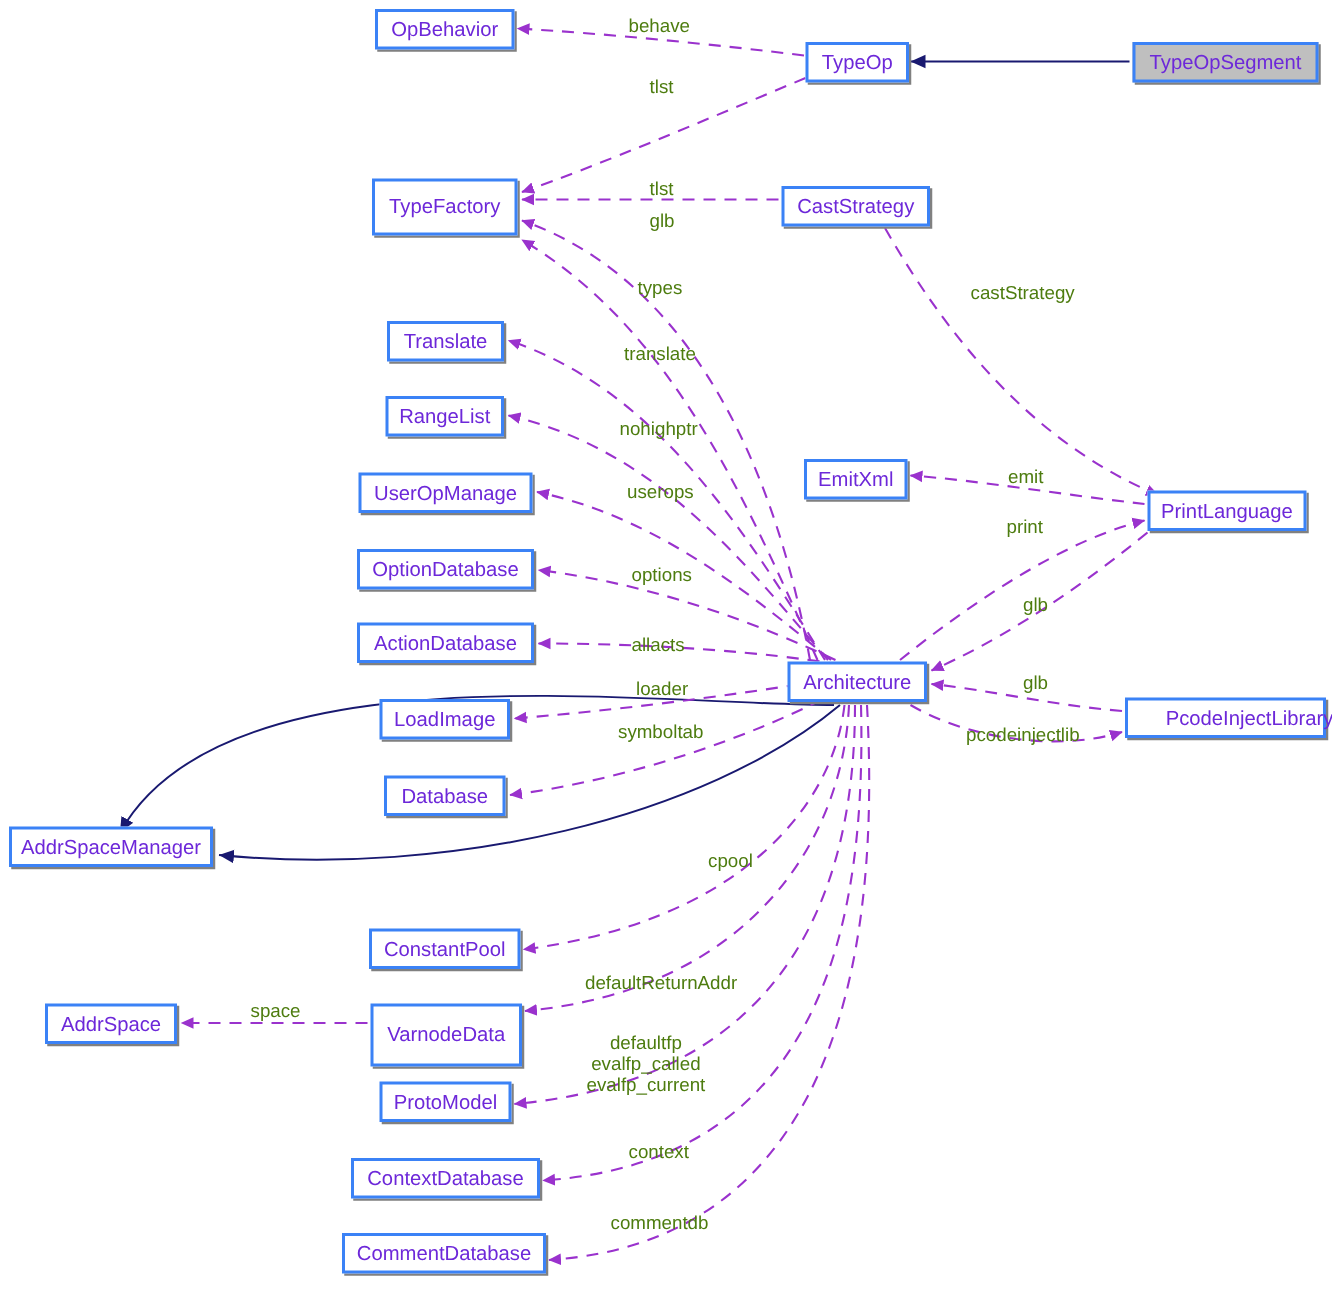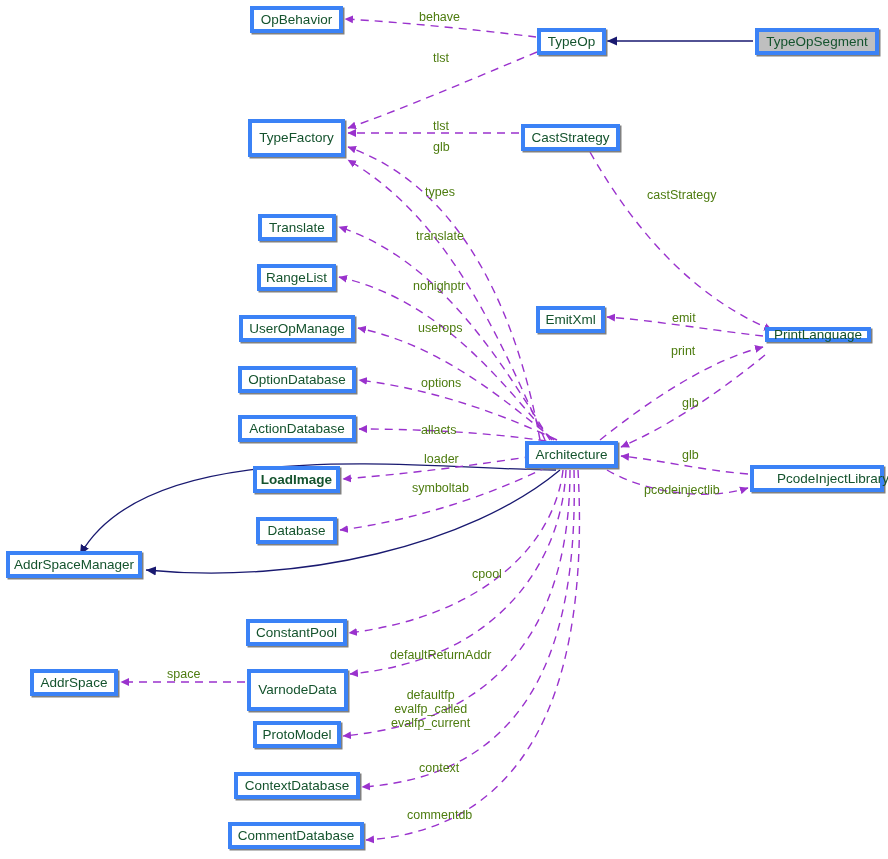--- a/index.html
+++ b/index.html
@@ -20,23 +20,23 @@
   #edge-layer {
     position: absolute;
     left: 0;
     top: 0;
     width: 888px;
     height: 859px;
   }
   .node {
     position: absolute;
     box-sizing: border-box;
-    border: 4px solid #3b82f6;
+    border: 2px solid #3b82f6;
     background: #ffffff;
-    color: #14532d;
+    color: #6d28d9;
     font-size: 13.5px;
     line-height: 1;
     display: flex;
     align-items: center;
     justify-content: center;
     white-space: nowrap;
     box-shadow: 1.5px 1.5px 0 0 #808080;
   }
   .node.highlight {
     background: #bfbfbf;
@@ -100,26 +100,26 @@
   <div id="nodes-layer">
       <div class="node" style="left: 250px; top: 6px; width: 93px; height: 27px;">OpBehavior</div>
       <div class="node" style="left: 537px; top: 28px; width: 69px; height: 27px;">TypeOp</div>
       <div class="node highlight" style="left: 755px; top: 28px; width: 124px; height: 27px;">TypeOpSegment</div>
       <div class="node" style="left: 248px; top: 119px; width: 97px; height: 38px;">TypeFactory</div>
       <div class="node" style="left: 521px; top: 124px; width: 99px; height: 27px;">CastStrategy</div>
       <div class="node" style="left: 258px; top: 214px; width: 78px; height: 27px;">Translate</div>
       <div class="node" style="left: 257px; top: 264px; width: 79px; height: 27px;">RangeList</div>
       <div class="node" style="left: 239px; top: 315px; width: 116px; height: 27px;">UserOpManage</div>
       <div class="node" style="left: 536px; top: 306px; width: 69px; height: 27px;">EmitXml</div>
-      <div class="node" style="left: 765px; top: 327px; width: 106px; height: 15px;">PrintLanguage</div>
+      <div class="node" style="left: 765px; top: 327px; width: 106px; height: 27px;">PrintLanguage</div>
       <div class="node" style="left: 238px; top: 366px; width: 118px; height: 27px;">OptionDatabase</div>
       <div class="node" style="left: 238px; top: 415px; width: 118px; height: 27px;">ActionDatabase</div>
       <div class="node" style="left: 525px; top: 441px; width: 93px; height: 27px;">Architecture</div>
       <div class="node" style="left: 750px; top: 465px; width: 134px; height: 27px; padding-left: 32px;">PcodeInjectLibrary</div>
-      <div class="node" style="left: 253px; top: 466px; width: 87px; height: 27px; font-weight: bold;">LoadImage</div>
+      <div class="node" style="left: 253px; top: 466px; width: 87px; height: 27px;">LoadImage</div>
       <div class="node" style="left: 256px; top: 517px; width: 81px; height: 27px;">Database</div>
       <div class="node" style="left: 6px; top: 551px; width: 136px; height: 27px;">AddrSpaceManager</div>
       <div class="node" style="left: 246px; top: 619px; width: 101px; height: 27px;">ConstantPool</div>
       <div class="node" style="left: 30px; top: 669px; width: 88px; height: 27px;">AddrSpace</div>
       <div class="node" style="left: 247px; top: 669px; width: 101px; height: 42px;">VarnodeData</div>
       <div class="node" style="left: 253px; top: 721px; width: 88px; height: 27px;">ProtoModel</div>
       <div class="node" style="left: 234px; top: 772px; width: 126px; height: 27px;">ContextDatabase</div>
       <div class="node" style="left: 228px; top: 822px; width: 136px; height: 27px;">CommentDatabase</div>
     </div>
   <div id="labels-layer">

